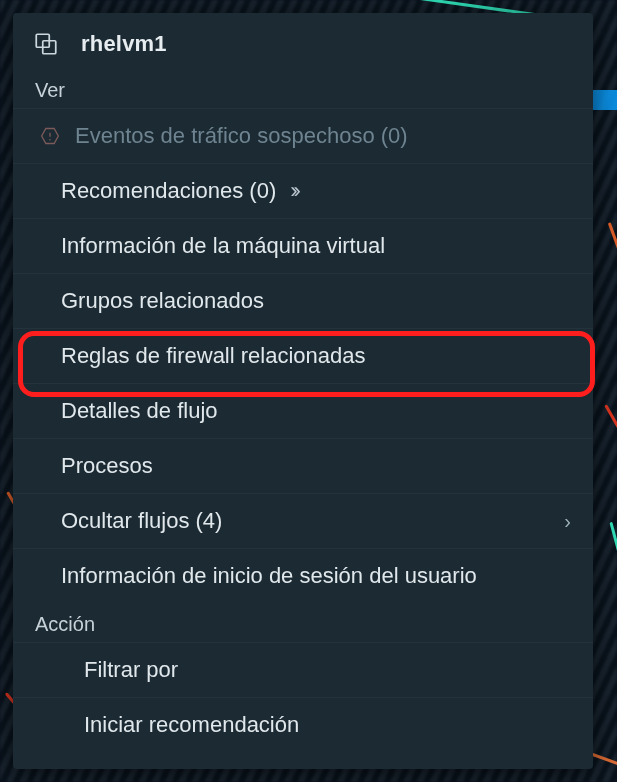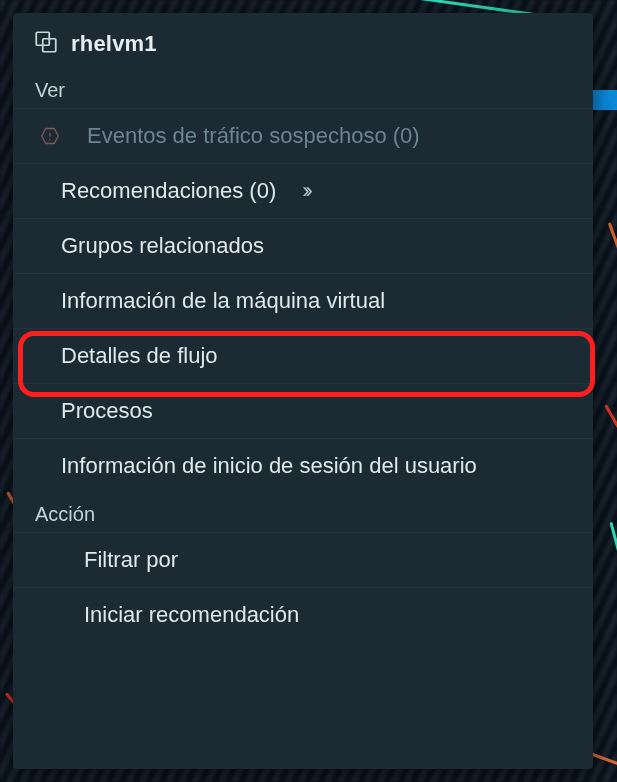--- a/index.html
+++ b/index.html
@@ -12,37 +12,37 @@
     .streak { position:absolute; height:3px; border-radius:2px; opacity:.85; }
 
     .panel {
       position:absolute; left:13px; top:13px; width:580px; height:756px;
       background:#1b2a33;
       border-radius:4px;
       box-shadow:0 4px 24px rgba(0,0,0,.6);
       color:#d8e0e6;
     }
     .header {
-      display:flex; align-items:flex-start; gap:14px;
+      display:flex; align-items:center; gap:24px;
       padding:18px 22px 14px 22px;
     }
     .header svg { flex:0 0 auto; }
     .title { font-size:22px; font-weight:600; color:#e6ecef; letter-spacing:.2px; }
 
     .section-label { font-size:20px; color:#c7d1d8; padding:8px 22px 6px 22px; }
 
     .item {
       display:flex; align-items:center; justify-content:space-between;
       padding:14px 22px 14px 48px;
       font-size:22px; color:#e1e8ec;
       border-top:1px solid rgba(255,255,255,.04);
       cursor:pointer;
     }
     .item.muted { color:#6e8490; }
-    .item .left { display:flex; align-items:center; gap:26px; }
+    .item .left { display:flex; align-items:center; gap:14px; }
     .row-icon { width:22px; height:22px; display:flex; align-items:center; justify-content:center; margin-left:-22px; }
     .chevrons { color:#b9c4cc; font-size:22px; letter-spacing:-4px; }
     .caret { color:#9fb0ba; font-size:20px; }
 
     .tight { }
     .action .item { padding-left:71px; }
 
     .hl {
       position:absolute; left:18px; width:577px; top:331px; height:66px;
       border:5px solid #ff1e1e; border-radius:16px; pointer-events:none;
@@ -90,36 +90,43 @@
   </div>
 
   <div class="item">
     <div class="left">
       <span>Recomendaciones (0)</span>
       <span class="chevrons">››</span>
     </div>
   </div>
 
   <div class="item">
+    <span>Información de la máquina virtual</span>
+  </div>
+
+  <div class="item">
     <span>Grupos relacionados</span>
   </div>
 
   <div class="item">
-    <span>Información de la máquina virtual</span>
+    <span>Reglas de firewall relacionadas</span>
   </div>
-
 
   <div class="item">
     <span>Detalles de flujo</span>
   </div>
 
   <div class="item">
     <span>Procesos</span>
   </div>
 
+  <div class="item">
+    <span>Ocultar flujos (4)</span>
+    <span class="caret">›</span>
+  </div>
 
   <div class="item">
     <span>Información de inicio de sesión del usuario</span>
   </div>
 
   <div class="section-label tight" style="padding-top:10px;">Acción</div>
 
   <div class="action">
     <div class="item">
       <span>Filtrar por</span>

